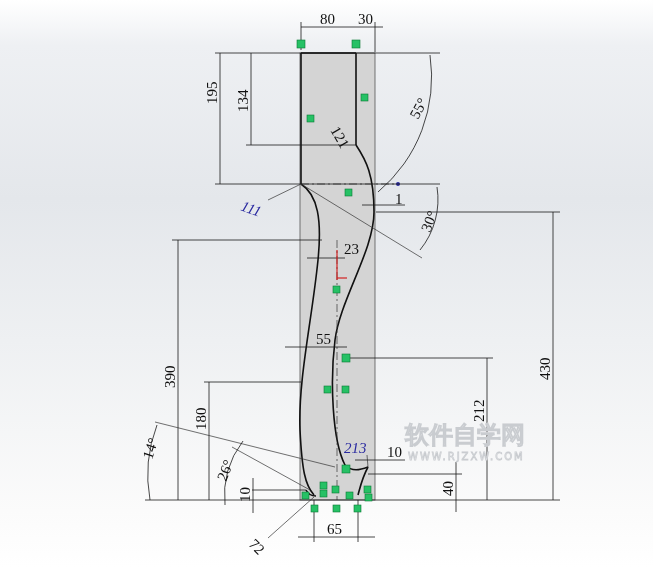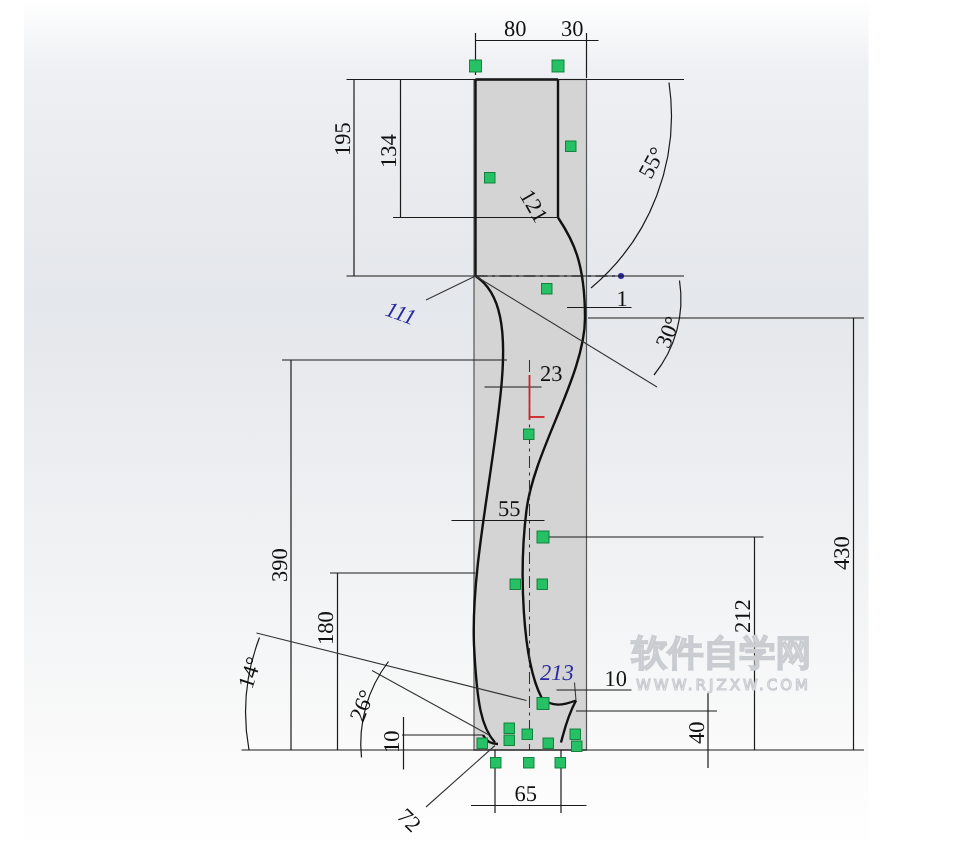--- a/index.html
+++ b/index.html
@@ -2,21 +2,21 @@
 <html><head>
 <meta charset="utf-8">
 <style>
   html, body { margin: 0; padding: 0; }
   body {
     width: 653px; height: 568px; overflow: hidden;
     background: #ffffff;
     font-family: "Liberation Serif", serif;
   }
   #canvas {
-    position: absolute; left: 16px; top: 0; width: 563px; height: 568px;
+    position: absolute; left: 0; top: 0; width: 653px; height: 568px;
     background: linear-gradient(180deg, #ffffff 0%, #eef0f3 8%, #e4e7eb 35%, #eef0f2 60%, #fbfbfb 90%, #ffffff 100%);
   }
   svg { position: absolute; left: 0; top: 0; }
   .dim { stroke: #1a1a1a; stroke-width: 0.8; fill: none; }
   .geo { stroke: #111; stroke-width: 1.6; fill: none; }
   .thin { stroke: #333; stroke-width: 0.7; fill: none; }
   .center { stroke: #333; stroke-width: 0.7; fill: none; stroke-dasharray: 8 3 2 3; }
   .dimtxt { font-family: "Liberation Serif", serif; font-size: 15px; fill: #111; }
   .bluetxt { font-family: "Liberation Serif", serif; font-size: 15px; fill: #2a2aa0; font-style: italic; }
   .rel { fill: #26c165; stroke: #0b7a35; stroke-width: 0.6; }

